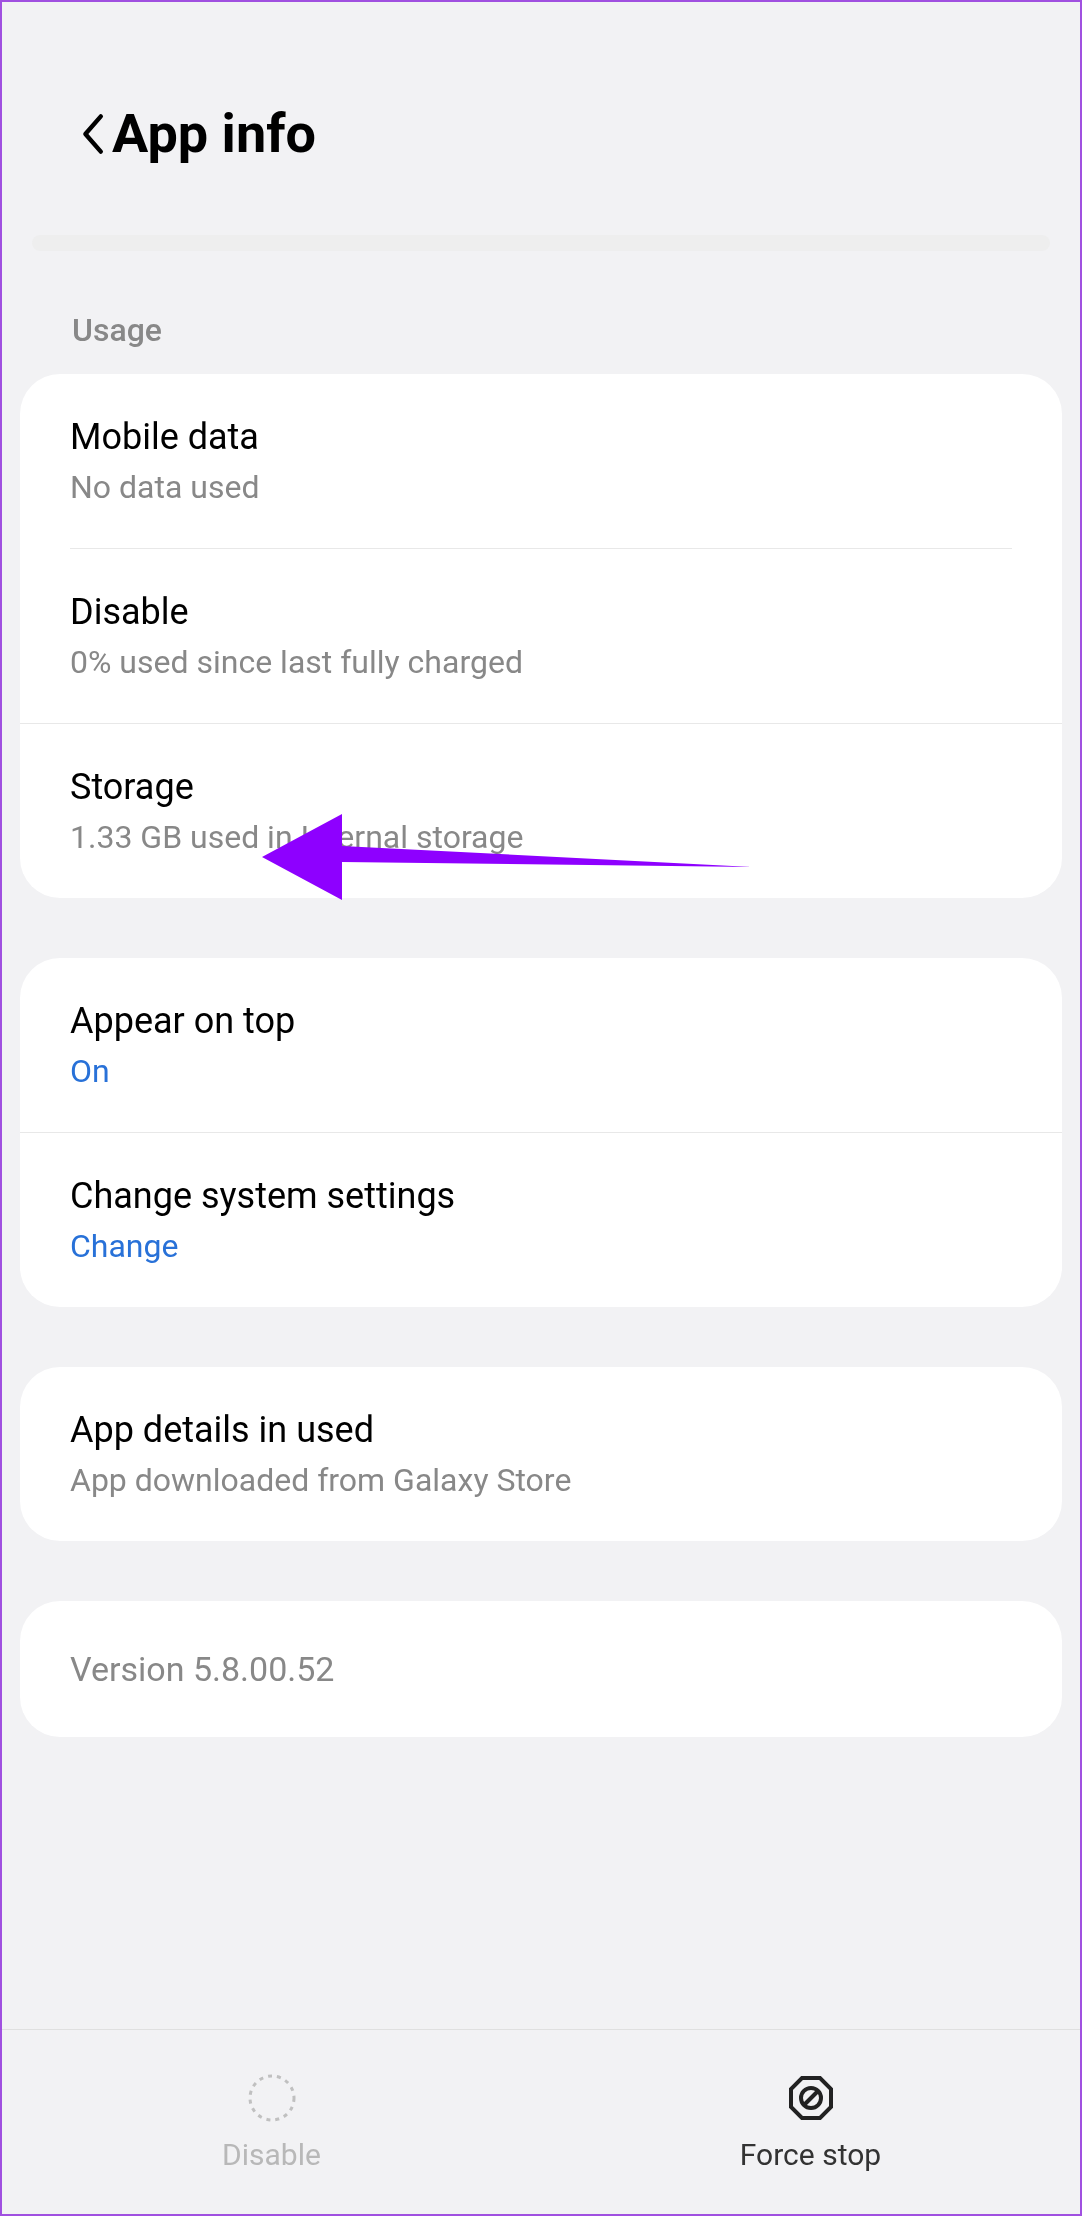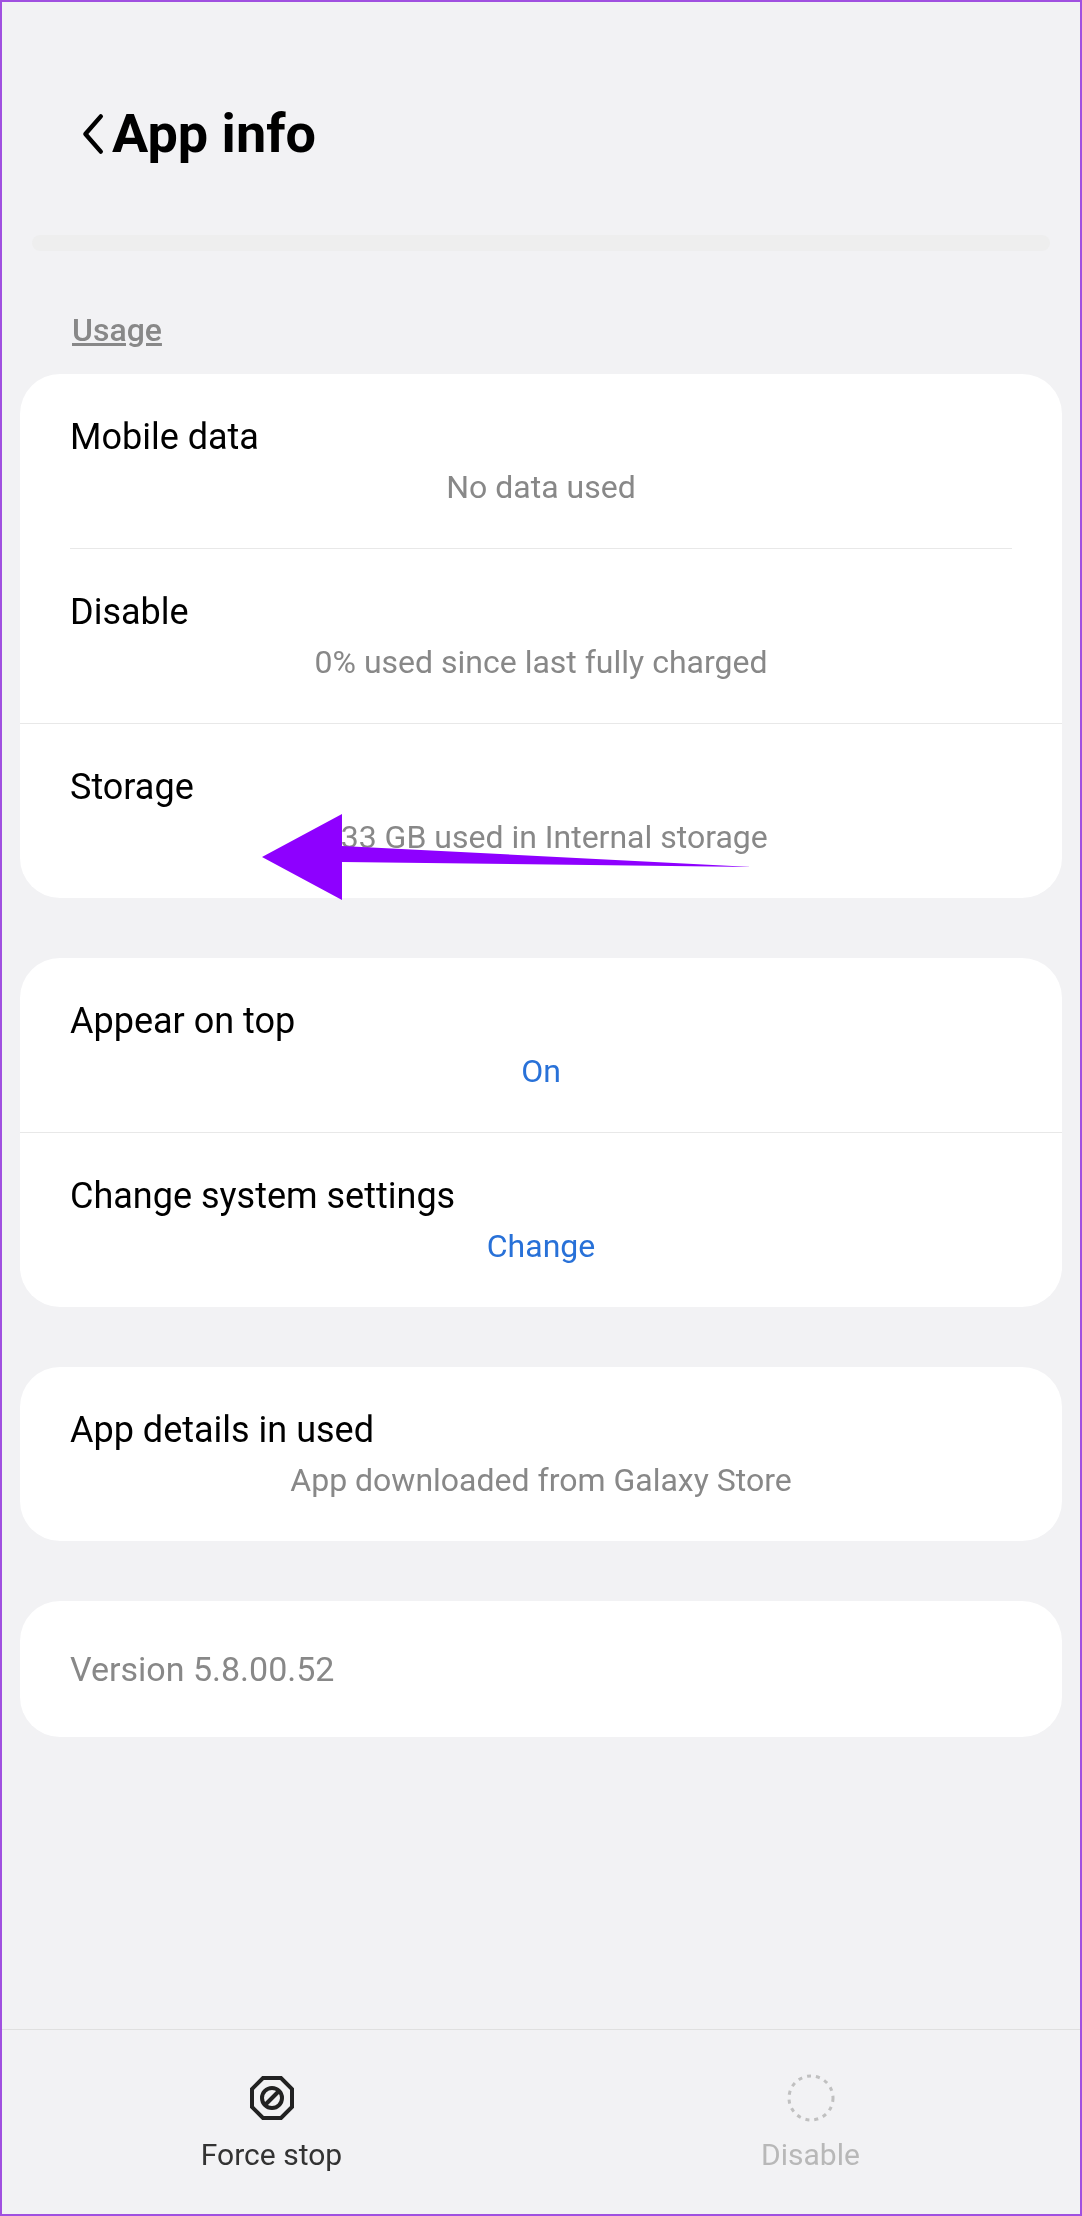--- a/index.html
+++ b/index.html
@@ -33,21 +33,20 @@
       margin: 20px 30px 60px 30px;
       height: 16px;
       background: #eeeeee;
       border-radius: 10px;
     }
     .section-label {
       font-size: 32px;
       color: #888888;
       padding: 0 0 25px 70px;
       font-weight: 500;
-      text-decoration: underline;
     }
     .card {
       background: #ffffff;
       border-radius: 40px;
       margin: 0 18px 60px 18px;
       overflow: hidden;
     }
     .list-item {
       padding: 42px 50px;
       min-height: 145px;
@@ -58,21 +57,20 @@
     .list-item-title {
       font-size: 36px;
       color: #000;
       font-weight: 400;
       margin-bottom: 10px;
     }
     .list-item-subtitle {
       font-size: 32px;
       color: #888888;
       font-weight: 400;
-      text-align: center;
     }
     .list-item-subtitle.blue {
       color: #2871d8;
     }
     .divider {
       height: 1px;
       background: #e8e8e8;
       margin: 0 50px;
     }
     .divider-full {
@@ -183,31 +181,31 @@
 
 <div class="version-card">
   <div class="version-text">Version 5.8.00.52</div>
 </div>
 
 <svg class="annotation-arrow" viewBox="0 0 510 100">
   <path d="M 500 65 L 90 44 L 90 12 L 10 55 L 90 98 L 90 60 Z" fill="#8e00ff"></path>
 </svg>
 
 <div class="bottom-bar">
+  <div class="bottom-btn disabled">
+    <div class="bottom-btn-icon">
+      <svg viewBox="0 0 50 50" width="50" height="50">
+        <circle cx="25" cy="25" r="22" fill="none" stroke="#c0c0c0" stroke-width="3" stroke-dasharray="4,5"></circle>
+      </svg>
+    </div>
+    <div class="bottom-btn-label">Disable</div>
+  </div>
   <div class="bottom-btn enabled">
     <div class="bottom-btn-icon">
       <svg viewBox="0 0 50 50" width="50" height="50">
         <path d="M 16 5 L 34 5 L 45 16 L 45 34 L 34 45 L 16 45 L 5 34 L 5 16 Z" fill="none" stroke="#222" stroke-width="4"></path>
         <circle cx="25" cy="25" r="10" fill="none" stroke="#222" stroke-width="4"></circle>
         <line x1="18" y1="32" x2="32" y2="18" stroke="#222" stroke-width="4"></line>
       </svg>
     </div>
     <div class="bottom-btn-label">Force stop</div>
   </div>
-  <div class="bottom-btn disabled">
-    <div class="bottom-btn-icon">
-      <svg viewBox="0 0 50 50" width="50" height="50">
-        <circle cx="25" cy="25" r="22" fill="none" stroke="#c0c0c0" stroke-width="3" stroke-dasharray="4,5"></circle>
-      </svg>
-    </div>
-    <div class="bottom-btn-label">Disable</div>
-  </div>
 </div>
 
 </body></html>

